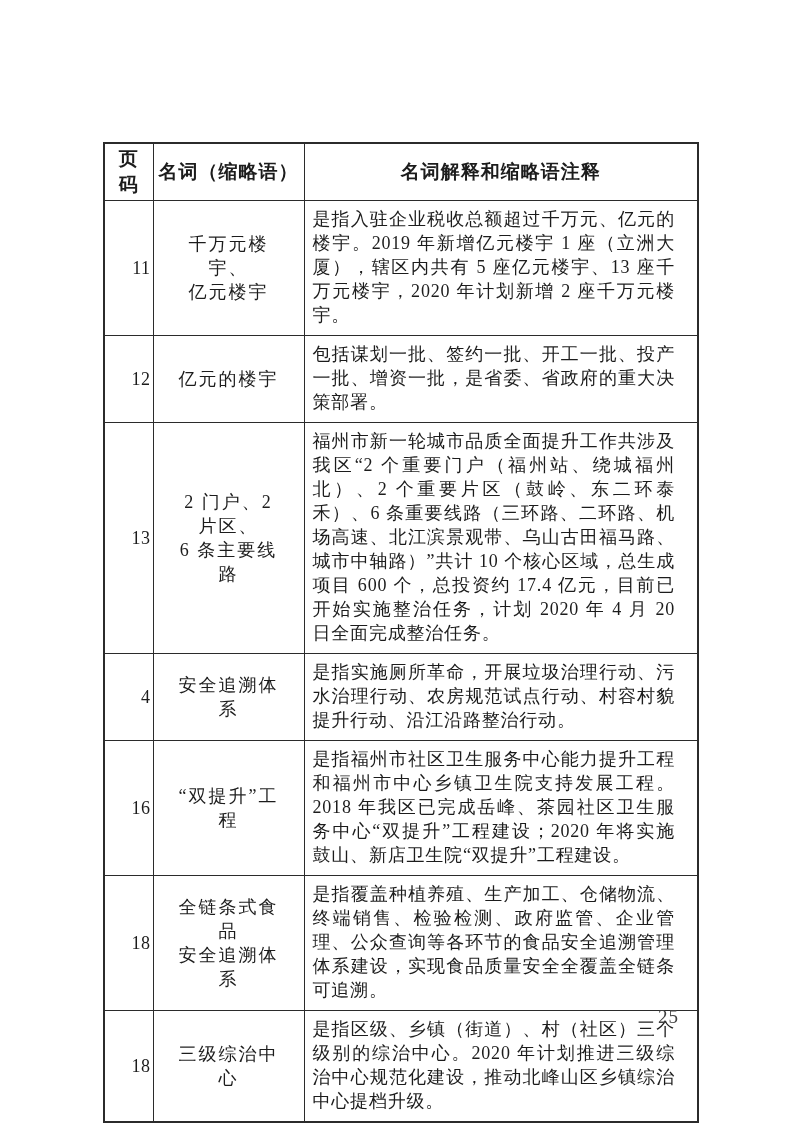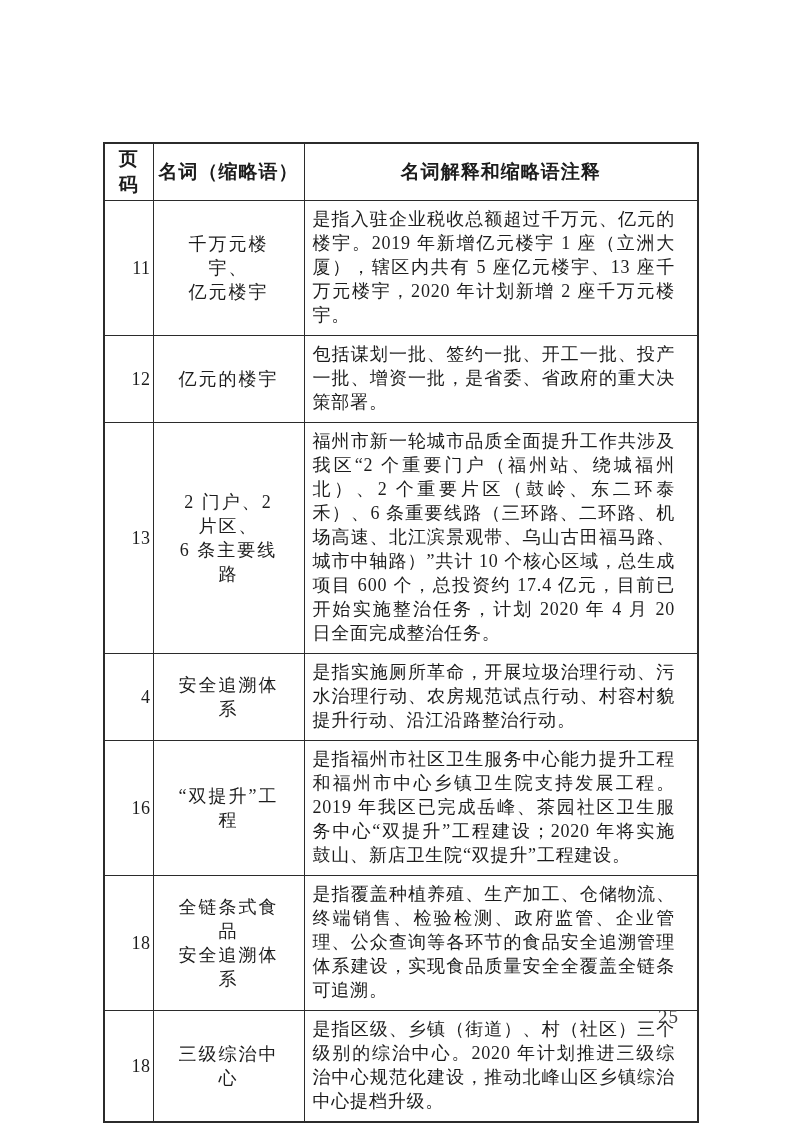--- a/index.html
+++ b/index.html
@@ -107,21 +107,21 @@
         <td class="c-def">福州市新一轮城市品质全面提升工作共涉及我区“2 个重要门户（福州站、绕城福州北）、2 个重要片区（鼓岭、东二环泰禾）、6 条重要线路（三环路、二环路、机场高速、北江滨景观带、乌山古田福马路、城市中轴路）”共计 10 个核心区域，总生成项目 600 个，总投资约 17.4 亿元，目前已开始实施整治任务，计划 2020 年 4 月 20 日全面完成整治任务。</td>
       </tr>
       <tr>
         <td class="c-page">4</td>
         <td class="c-term">安全追溯体系</td>
         <td class="c-def">是指实施厕所革命，开展垃圾治理行动、污水治理行动、农房规范试点行动、村容村貌提升行动、沿江沿路整治行动。</td>
       </tr>
       <tr>
         <td class="c-page">16</td>
         <td class="c-term">“双提升”工程</td>
-        <td class="c-def">是指福州市社区卫生服务中心能力提升工程和福州市中心乡镇卫生院支持发展工程。2019 年我区已完成岳峰、茶园社区卫生服务中心“双提升”工程建设；2020 年将实施鼓山、新店卫生院“双提升”工程建设。</td>
+        <td class="c-def">是指福州市社区卫生服务中心能力提升工程和福州市中心乡镇卫生院支持发展工程。2018 年我区已完成岳峰、茶园社区卫生服务中心“双提升”工程建设；2020 年将实施鼓山、新店卫生院“双提升”工程建设。</td>
       </tr>
       <tr>
         <td class="c-page">18</td>
         <td class="c-term">全链条式食品
 安全追溯体系</td>
         <td class="c-def">是指覆盖种植养殖、生产加工、仓储物流、终端销售、检验检测、政府监管、企业管理、公众查询等各环节的食品安全追溯管理体系建设，实现食品质量安全全覆盖全链条可追溯。</td>
       </tr>
       <tr>
         <td class="c-page">18</td>
         <td class="c-term">三级综治中心</td>

